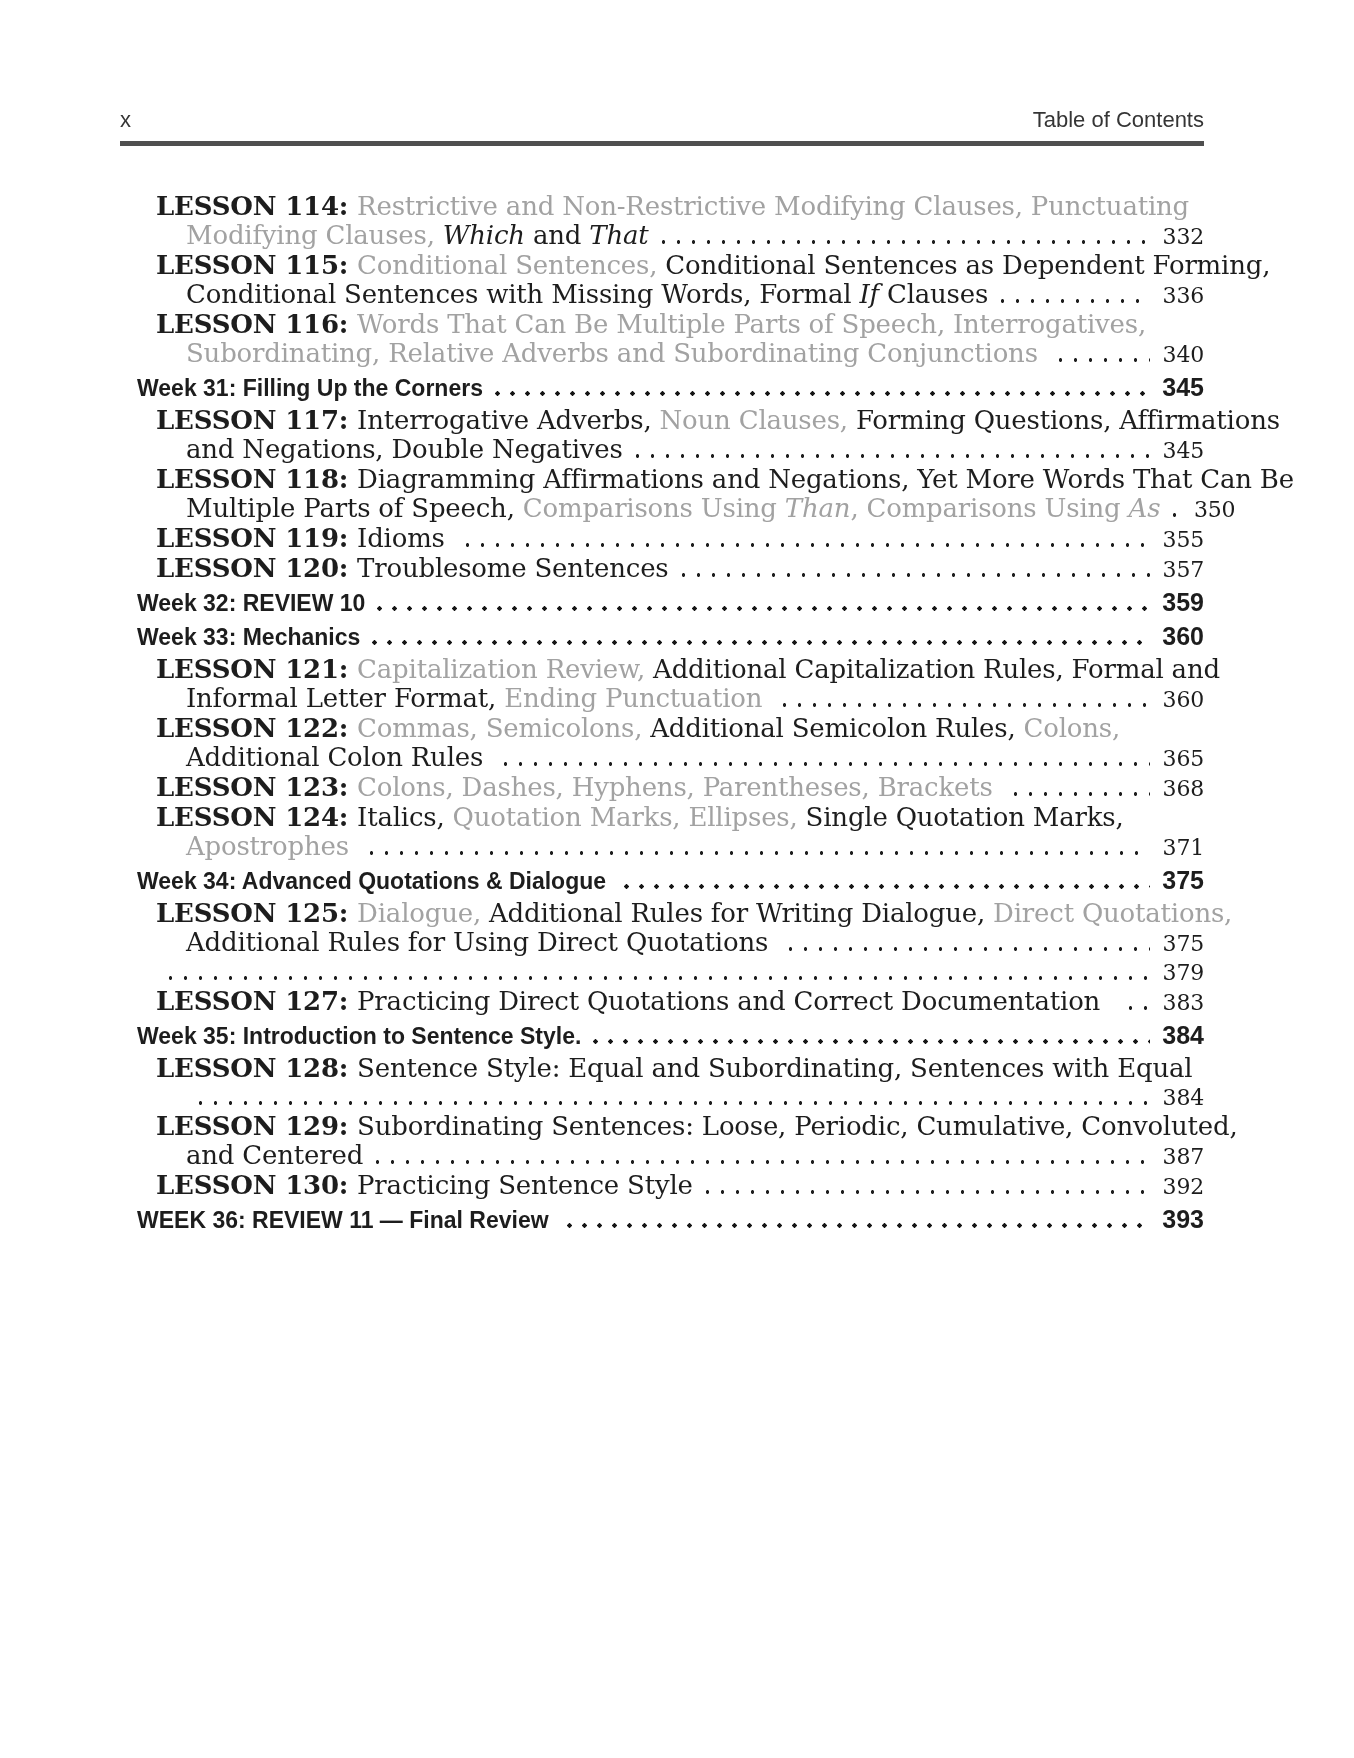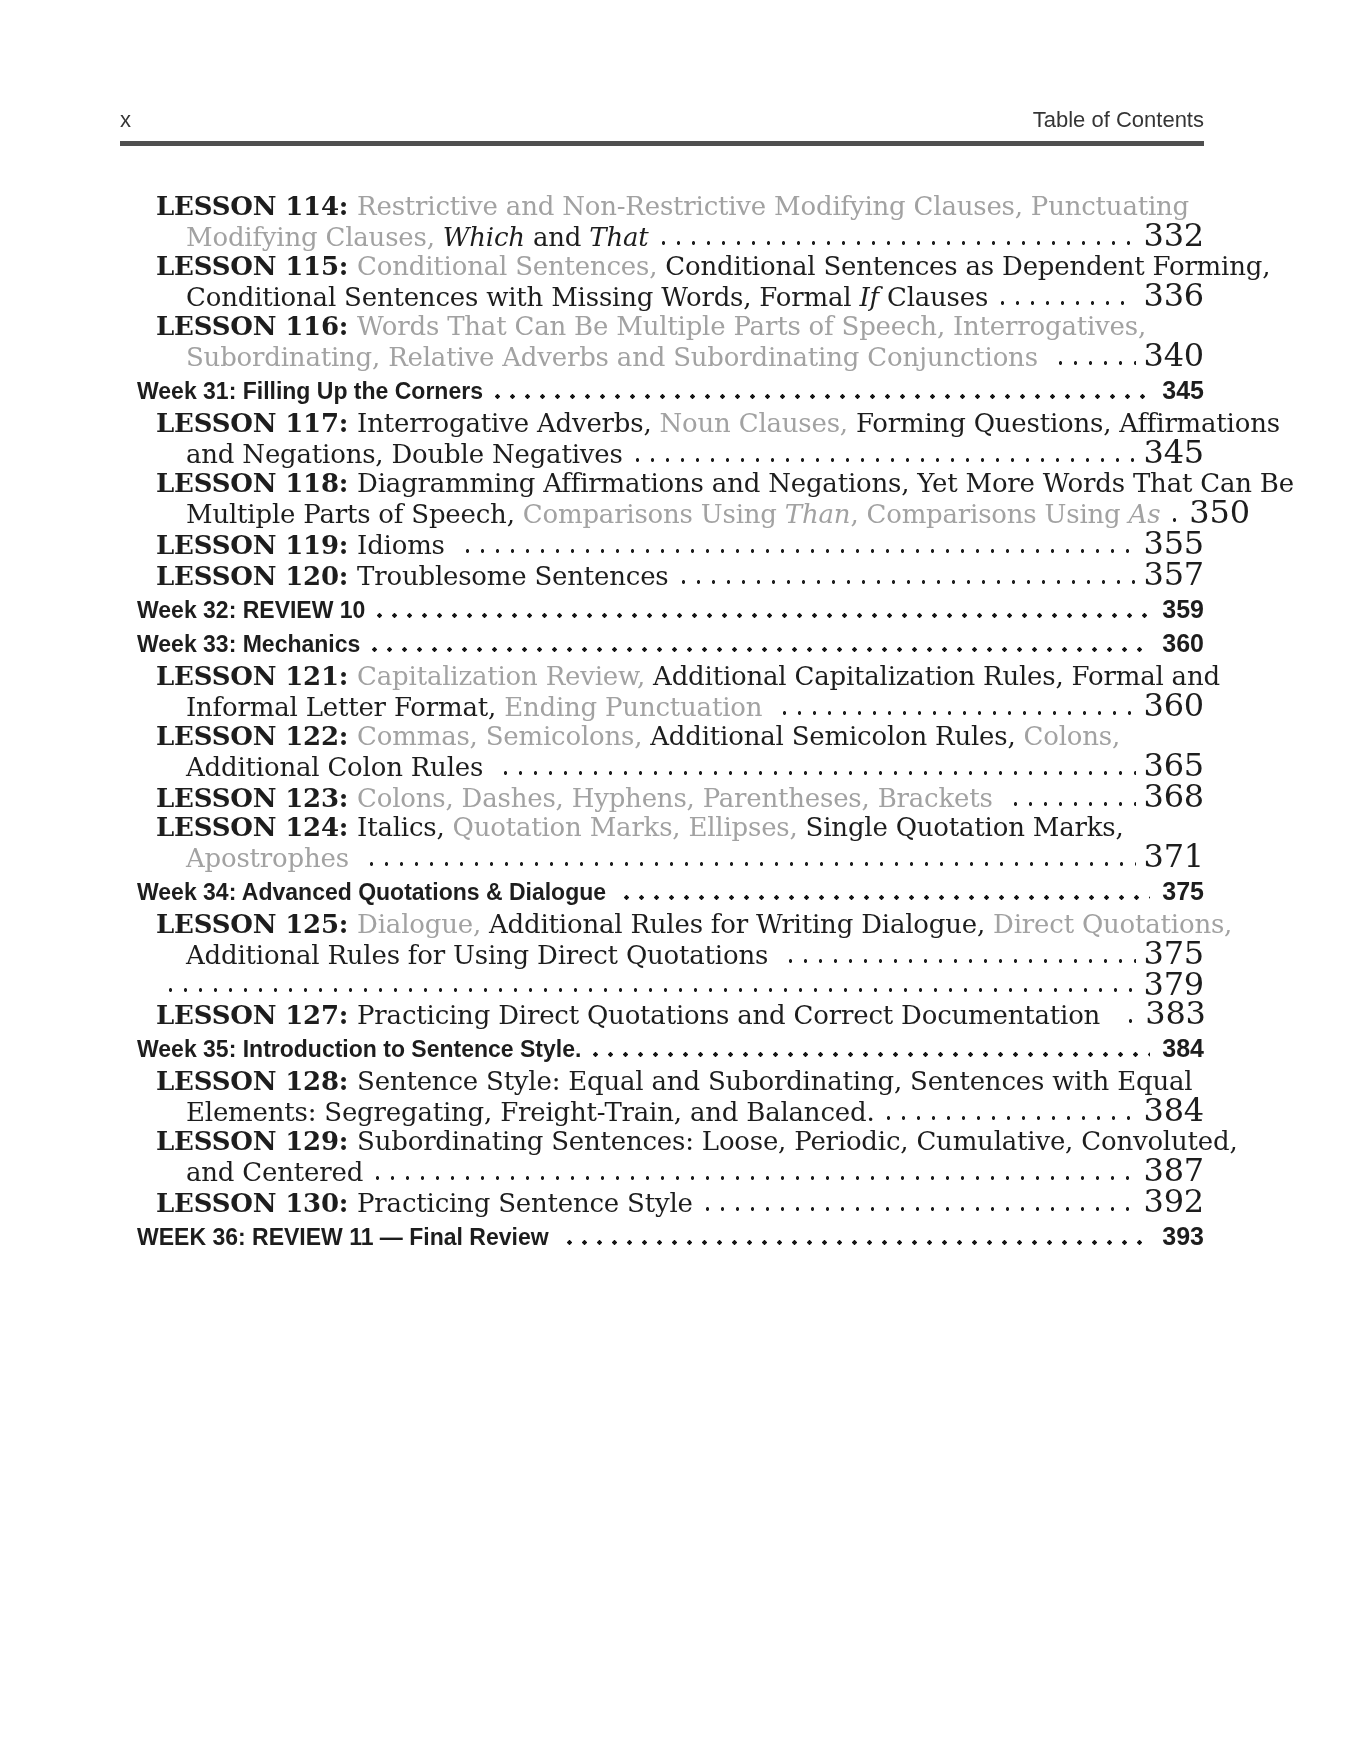--- a/index.html
+++ b/index.html
@@ -74,21 +74,21 @@
     background-position:left calc(100% - 6px);
   }
   .week .leader{
     background-image:radial-gradient(circle,#151515 2.1px,rgba(0,0,0,0) 2.3px);
     background-size:15px 7px;
   }
   .pagenum{
     flex:0 0 auto;
     min-width:46px;
     text-align:right;
-    font-size:32px;
+    font-size:22px;
     color:var(--ink);
   }
   .week .pagenum{
     font-weight:bold;
     font-size:25px;
   }
 </style>
 </head>
 <body>
 
@@ -259,21 +259,20 @@
           <span class="text"><span class="seg week-title">Week 35: Introduction to Sentence Style.</span></span>
           <span class="leader"></span>
           <span class="pagenum">384</span>
         </div>
       </div>
       <div class="entry lesson">
         <div class="line">
           <span class="text"><span class="seg label">LESSON 128: </span><span class="seg">Sentence Style: Equal and Subordinating, Sentences with Equal</span></span>
         </div>
         <div class="line cont">
-          <span class="text"><span class="seg">Elements: Segregating, Freight-Train, and Balanced.</span></span>
           <span class="leader"></span>
           <span class="pagenum">384</span>
         </div>
       </div>
       <div class="entry lesson">
         <div class="line">
           <span class="text"><span class="seg label">LESSON 129: </span><span class="seg">Subordinating Sentences: Loose, Periodic, Cumulative, Convoluted,</span></span>
         </div>
         <div class="line cont">
           <span class="text"><span class="seg">and Centered</span></span>

